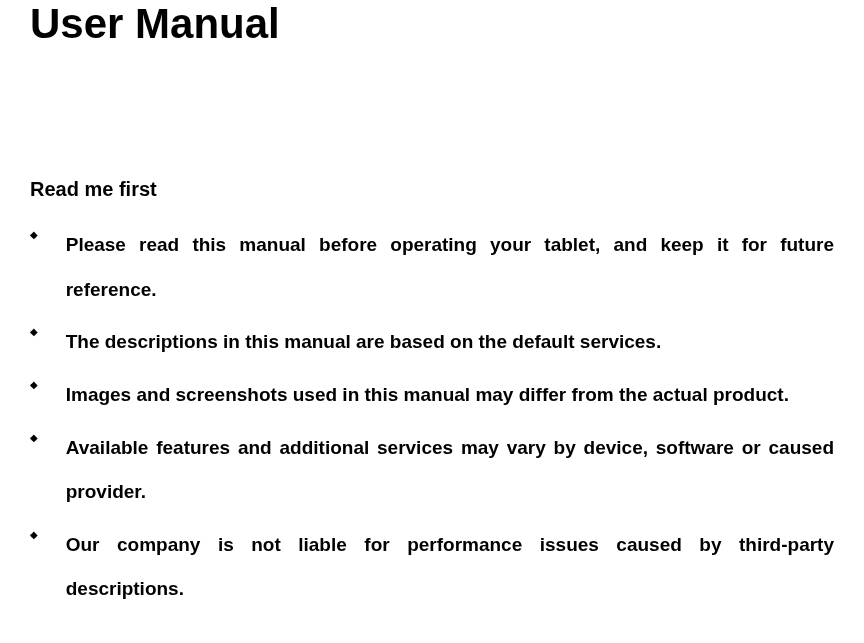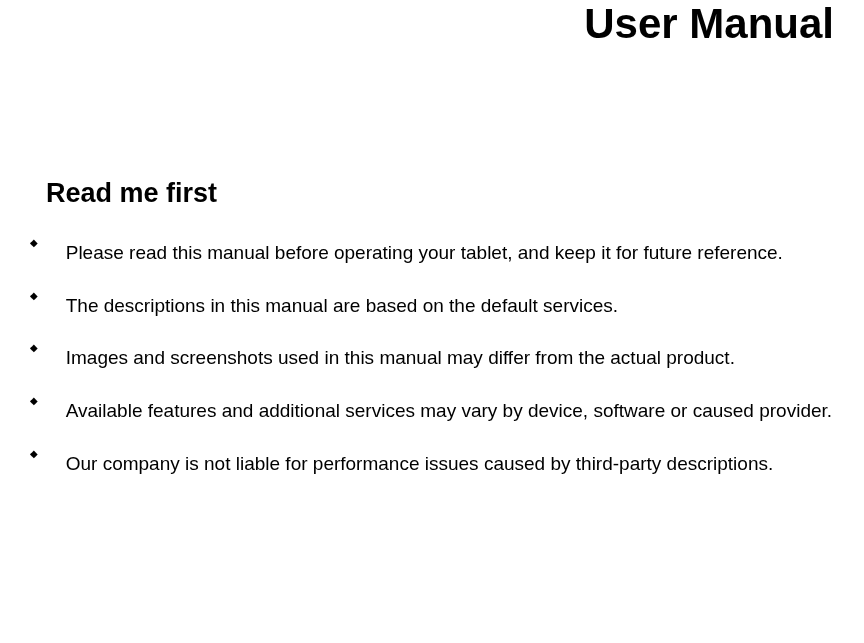--- a/index.html
+++ b/index.html
@@ -9,49 +9,48 @@
     }
     body {
       width: 864px;
       height: 643px;
       background: #ffffff;
       font-family: Arial, Helvetica, sans-serif;
       color: #000000;
       padding: 0 30px;
     }
     .title {
-      text-align: right;
+      text-align: left;
       font-size: 42px;
       font-weight: bold;
       margin-top: 0;
       margin-bottom: 130px;
     }
     .section-heading {
-      font-size: 27px;
+      font-size: 20px;
       font-weight: bold;
       margin-bottom: 22px;
-      margin-left: 16px;
     }
     .bullet-list {
       list-style: none;
     }
     .bullet-item {
       display: flex;
       align-items: flex-start;
       margin-bottom: 8px;
     }
     .bullet-marker {
       font-size: 10px;
       margin-right: 28px;
       margin-top: 6px;
       flex-shrink: 0;
     }
     .bullet-text {
       font-size: 19px;
-      font-weight: normal;
+      font-weight: bold;
       line-height: 2.35;
       text-align: justify;
       flex: 1;
     }
   </style>
 </head>
 <body>
 
 <h1 class="title">User Manual</h1>
 

